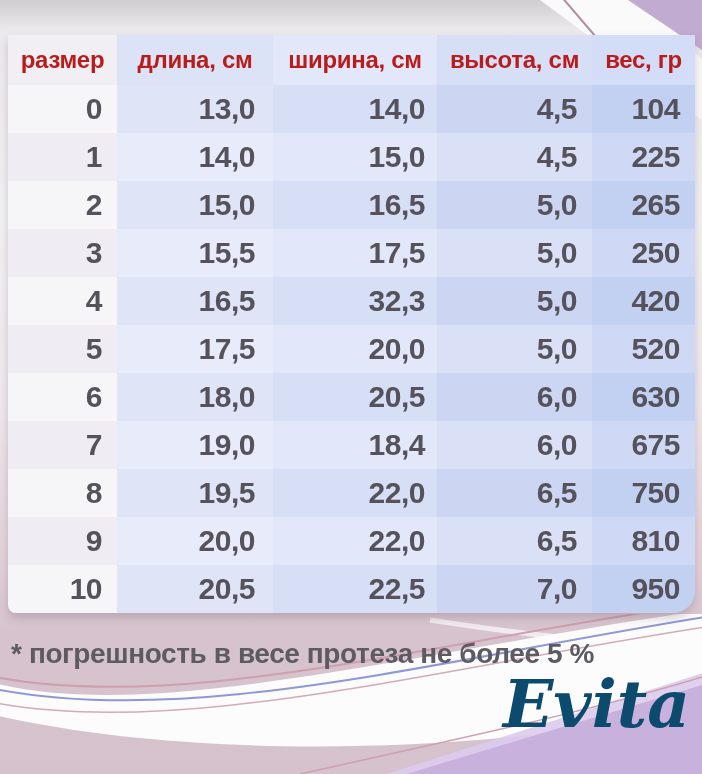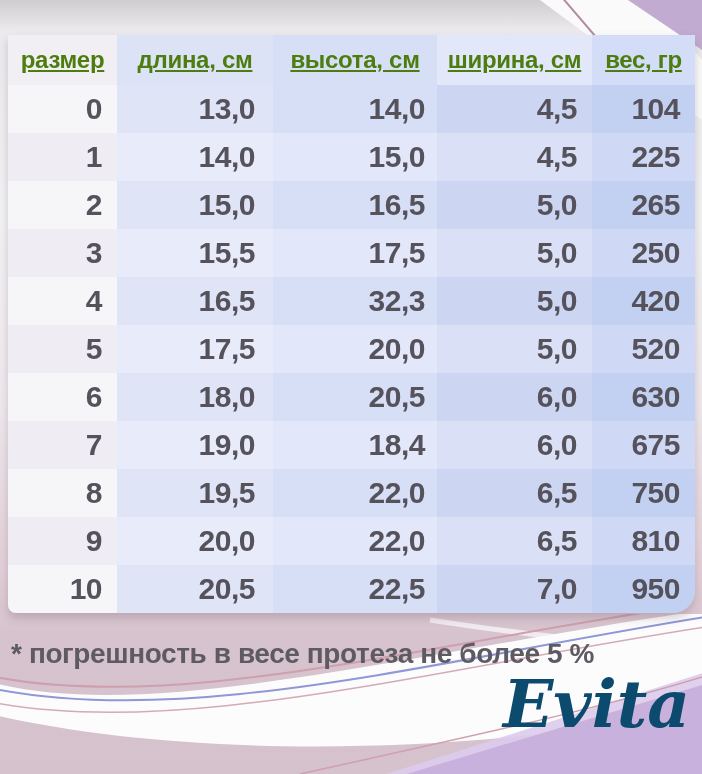--- a/index.html
+++ b/index.html
@@ -14,21 +14,21 @@
   .size-table{
     position:absolute;left:8px;top:35px;width:687px;height:578px;z-index:2;
     display:grid;
     grid-template-columns:109px 156px 164px 155px 103px;
     grid-template-rows:50px repeat(11,1fr);
     border-radius:0 0 22px 8px;overflow:hidden;
     box-shadow:0 5px 10px rgba(90,70,90,.25);
   }
   .cell{display:flex;align-items:center;}
   .th{
-    justify-content:center;font-size:24px;font-weight:700;color:#4d7c0f;letter-spacing:-0.3px;text-decoration:underline;
+    justify-content:center;font-size:24px;font-weight:700;color:#b91c1c;letter-spacing:-0.3px;
   }
   .td{
     justify-content:flex-end;padding-right:15px;box-sizing:border-box;
     font-size:30px;font-weight:700;color:#55525b;letter-spacing:-0.5px;
   }
   .td.c1{padding-right:18px;}
   .td.c2{padding-right:12px;}
   .th.c0{background:#f1eff4}.th.c1{background:#dce3f6}.th.c2{background:#e2e7f9}
   .th.c3{background:#d7dff6}.th.c4{background:#d3ddf7}
   .td.even.c0{background:#f6f5f8}.td.odd.c0{background:#efedf3}
@@ -63,22 +63,22 @@
   <path d="M -10,74 C 190,115 440,45 712,2" stroke="#8f97d6" stroke-width="2" fill="none"></path>
   <path d="M -10,88 C 180,125 430,55 712,12" stroke="#d4aab6" stroke-width="1.5" fill="none"></path>
   <path d="M 380,162 L 712,56 L 712,72 L 410,162 Z" fill="#dccbec" opacity="0.9"></path>
   <path d="M 400,162 L 712,68 L 712,162 Z" fill="#c9b1dd"></path>
   <path d="M 300,160 C 480,120 600,95 712,60" stroke="#cf9fae" stroke-width="1.5" fill="none"></path>
 </svg>
 
 <div class="size-table">
     <div class="cell th c0">размер</div>
     <div class="cell th c1">длина, см</div>
+    <div class="cell th c2">ширина, см</div>
     <div class="cell th c3">высота, см</div>
-    <div class="cell th c2">ширина, см</div>
     <div class="cell th c4">вес, гр</div>
     <div class="cell td c0 even">0</div>
     <div class="cell td c1 even">13,0</div>
     <div class="cell td c2 even">14,0</div>
     <div class="cell td c3 even">4,5</div>
     <div class="cell td c4 even">104</div>
     <div class="cell td c0 odd">1</div>
     <div class="cell td c1 odd">14,0</div>
     <div class="cell td c2 odd">15,0</div>
     <div class="cell td c3 odd">4,5</div>

